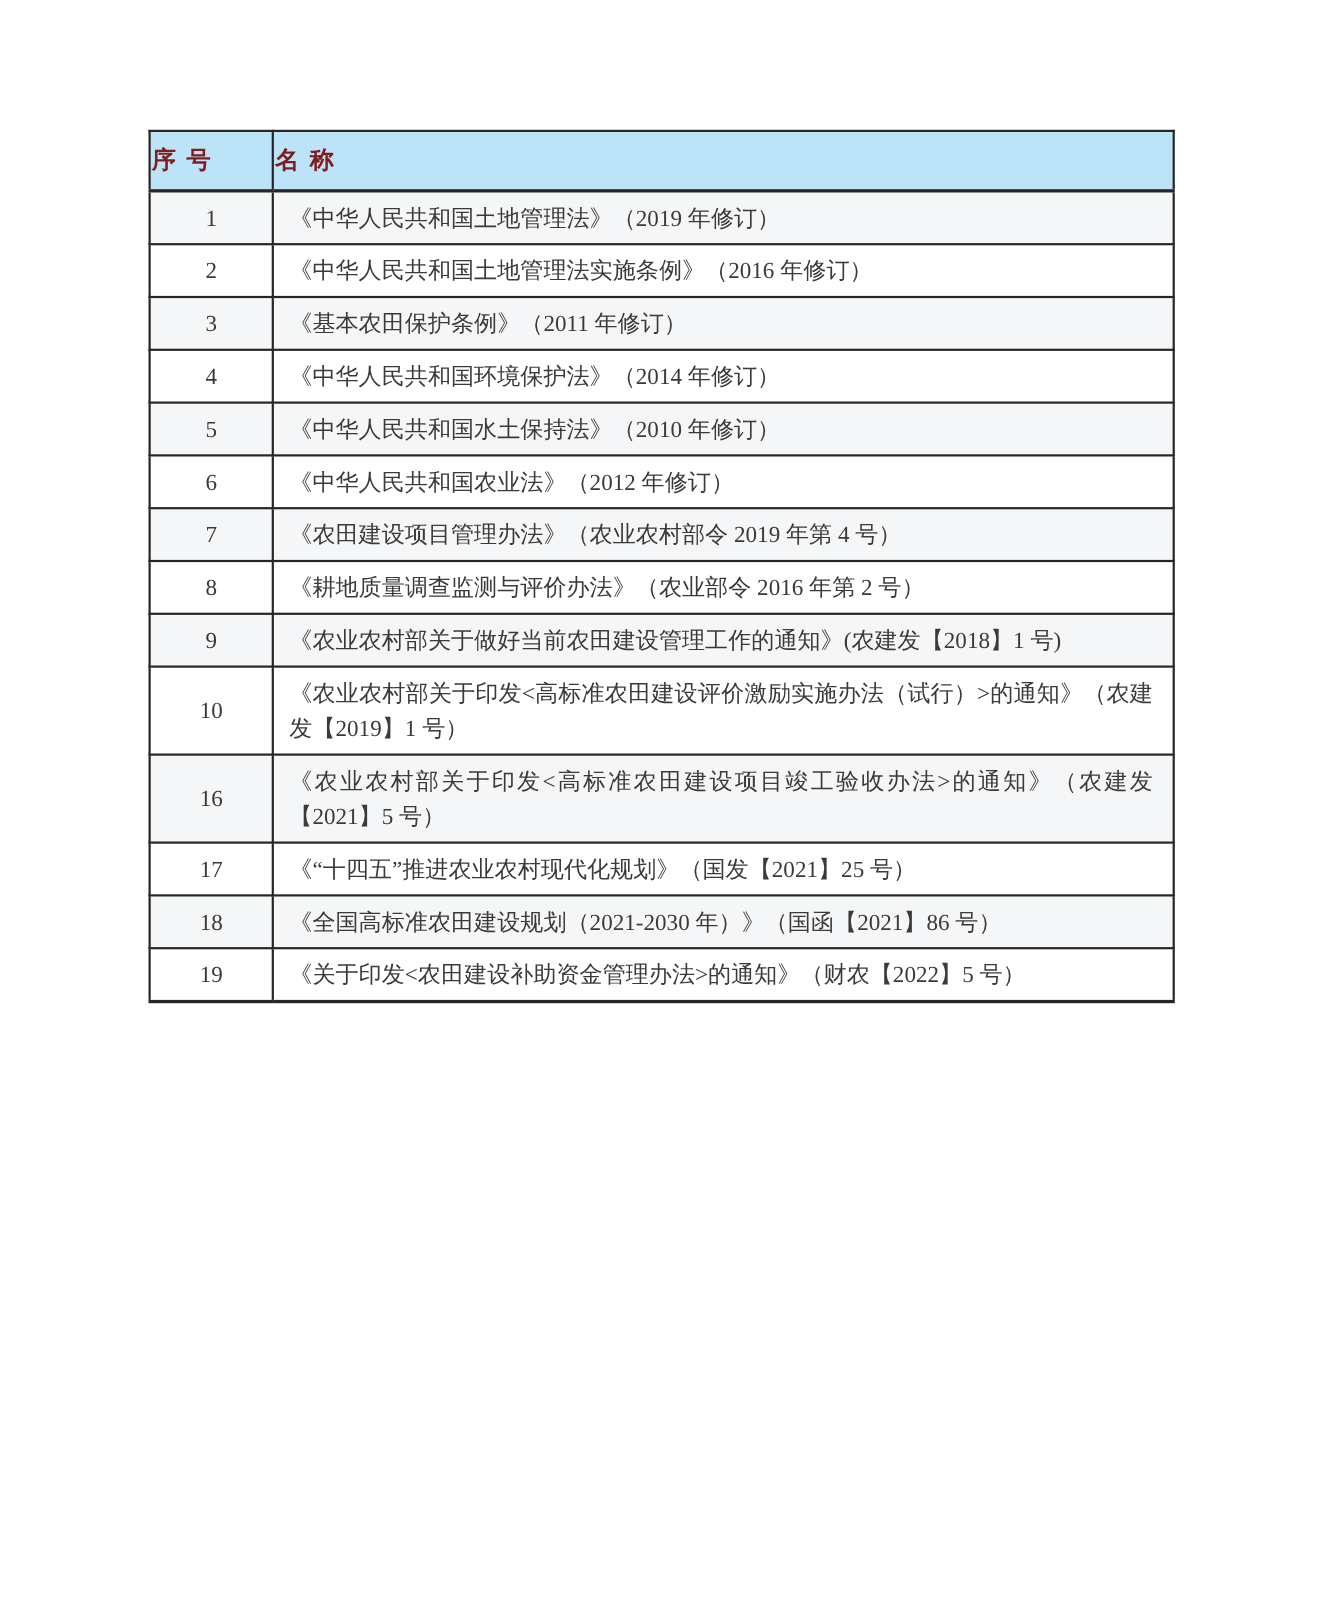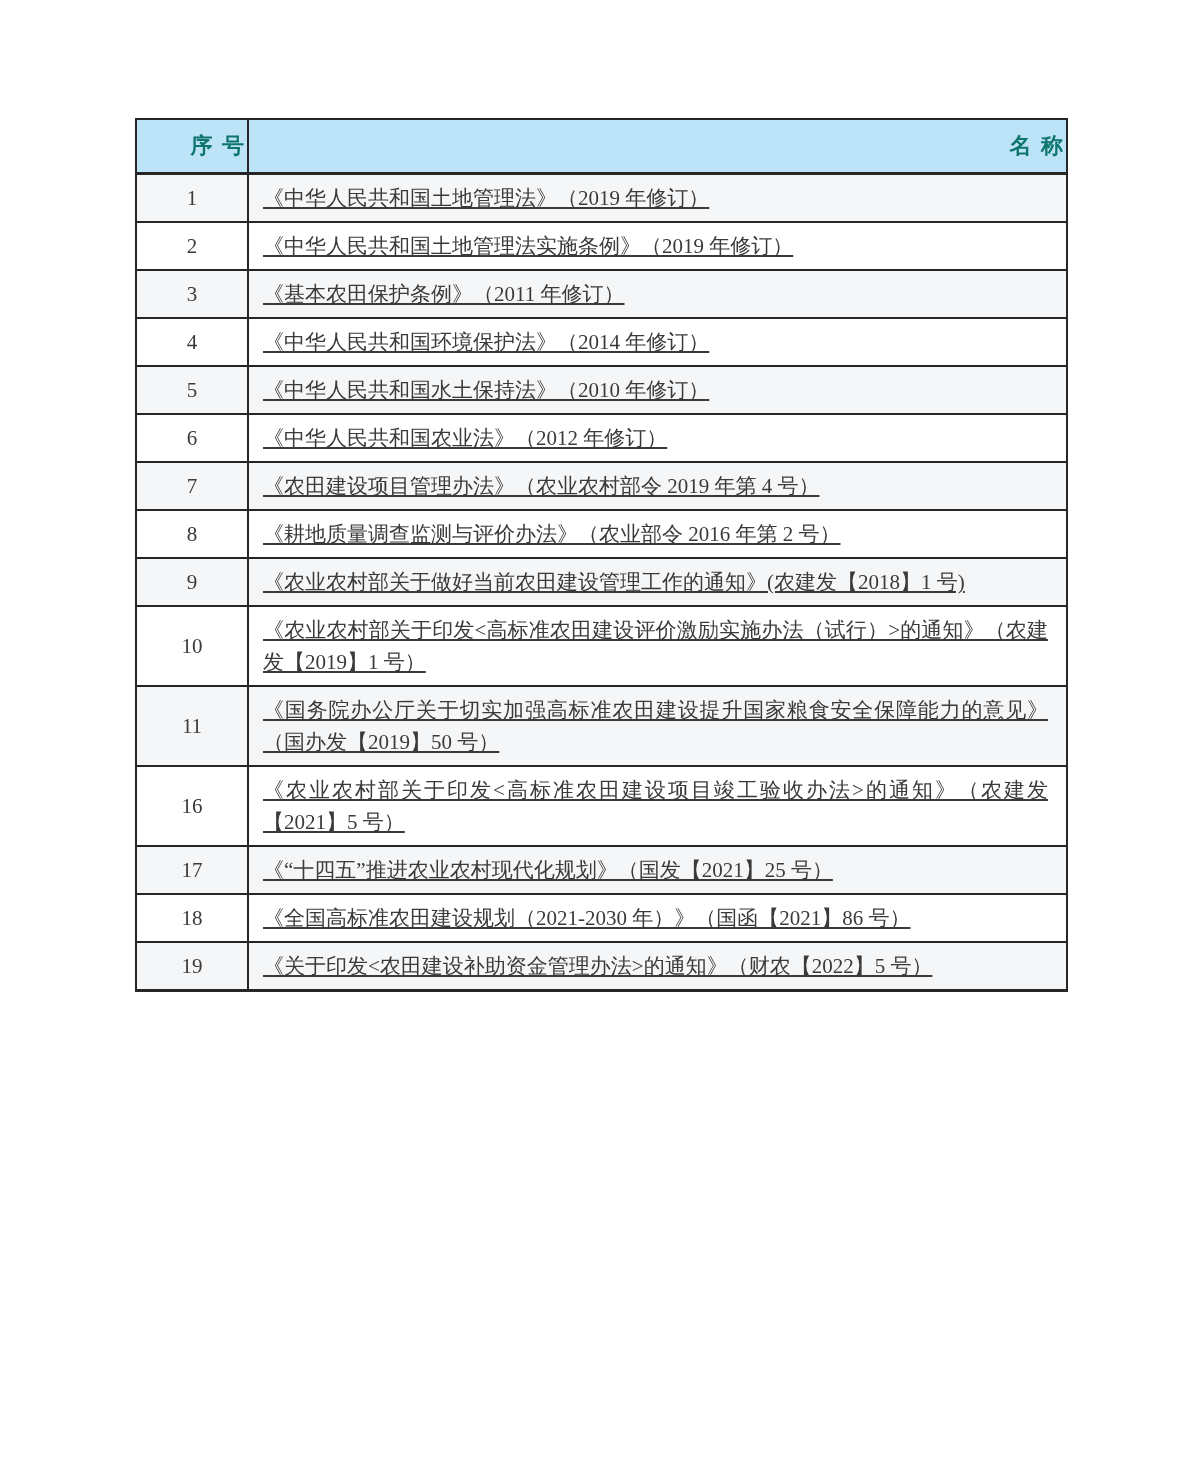--- a/index.html
+++ b/index.html
@@ -26,36 +26,35 @@
   table.reg-table th,
   table.reg-table td {
     border: 2px solid #262626;
     font-size: 21px;
     line-height: 32px;
     vertical-align: middle;
   }
   table.reg-table thead th {
     background: #bde3f8;
     font-weight: bold;
-    color: #0f766e;
+    color: #7f1d1d;
     font-size: 22px;
     height: 50px;
-    text-align: right;
+    text-align: left;
     border-bottom-width: 3px;
     letter-spacing: 2px;
   }
   col.col-no { width: 112px; }
   table.reg-table td.cell-no {
     text-align: center;
     padding: 7px 4px;
   }
   table.reg-table td.cell-name {
     text-align: justify;
     padding: 7px 18px 7px 14px;
-    text-decoration: underline;
   }
   table.reg-table tbody tr:nth-child(odd) td { background: #f5f6f7; }
   table.reg-table tbody tr:nth-child(even) td { background: #ffffff; }
   table.reg-table { border: 2px solid #262626; }
   table.reg-table tbody tr:last-child td { border-bottom-width: 3px; }
 </style>
 </head>
 <body>
 
 <div class="page">
@@ -71,21 +70,21 @@
       </tr>
     </thead>
     <tbody id="table-body">
   <tr>
     <td class="cell-no">1</td>
     <td class="cell-name">《中华人民共和国土地管理法》（2019 年修订）</td>
   </tr>
 
   <tr>
     <td class="cell-no">2</td>
-    <td class="cell-name">《中华人民共和国土地管理法实施条例》（2019 年修订）</td>
+    <td class="cell-name">《中华人民共和国土地管理法实施条例》（2016 年修订）</td>
   </tr>
 
   <tr>
     <td class="cell-no">3</td>
     <td class="cell-name">《基本农田保护条例》（2011 年修订）</td>
   </tr>
 
   <tr>
     <td class="cell-no">4</td>
     <td class="cell-name">《中华人民共和国环境保护法》（2014 年修订）</td>
@@ -114,24 +113,20 @@
   <tr>
     <td class="cell-no">9</td>
     <td class="cell-name">《农业农村部关于做好当前农田建设管理工作的通知》(农建发【2018】1 号)</td>
   </tr>
 
   <tr>
     <td class="cell-no">10</td>
     <td class="cell-name">《农业农村部关于印发&lt;高标准农田建设评价激励实施办法（试行）&gt;的通知》（农建发【2019】1 号）</td>
   </tr>
 
-  <tr>
-    <td class="cell-no">11</td>
-    <td class="cell-name">《国务院办公厅关于切实加强高标准农田建设提升国家粮食安全保障能力的意见》（国办发【2019】50 号）</td>
-  </tr>
 
 
 
 
 
   <tr>
     <td class="cell-no">16</td>
     <td class="cell-name">《农业农村部关于印发&lt;高标准农田建设项目竣工验收办法&gt;的通知》（农建发【2021】5 号）</td>
   </tr>
 

